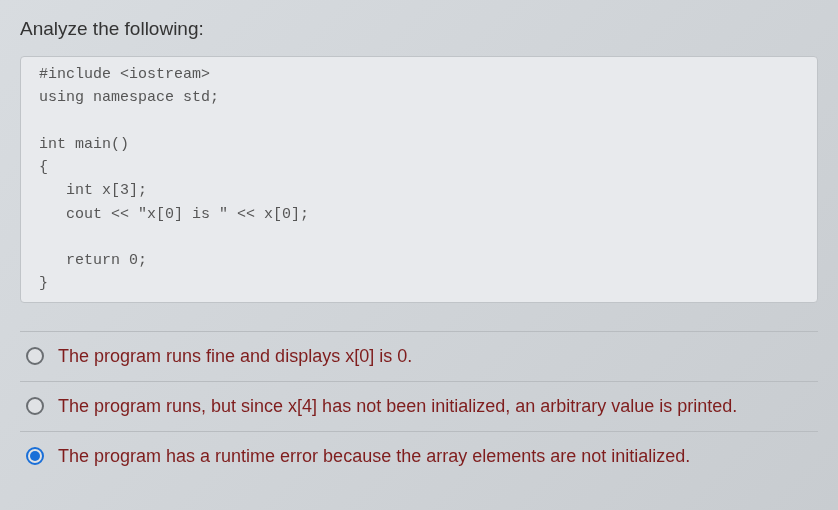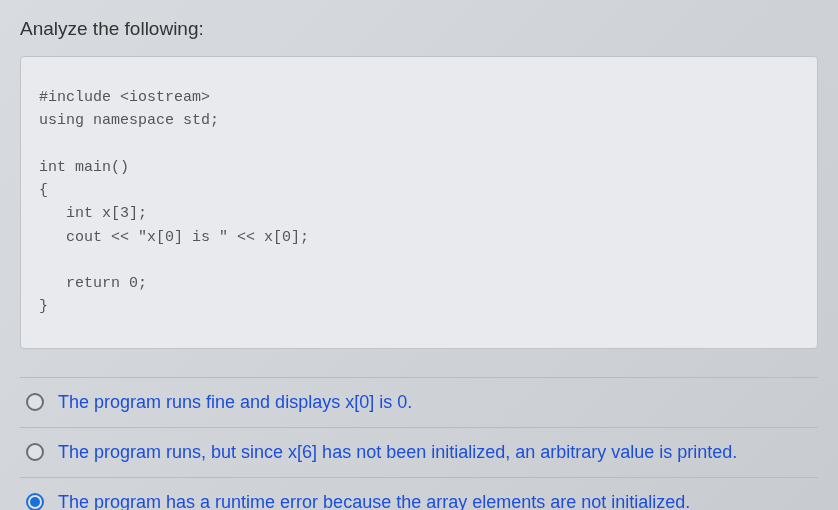--- a/index.html
+++ b/index.html
@@ -19,39 +19,39 @@
     .prompt {
       font-size: 19px;
       color: #333;
       margin-bottom: 16px;
       font-weight: 400;
     }
     .code-block {
       background: #e8eaed;
       border: 1px solid #c0c4c8;
       border-radius: 4px;
-      padding: 29px 18px;
+      padding: 6px 18px;
       font-family: "Courier New", Courier, monospace;
       font-size: 15px;
       line-height: 1.55;
       color: #565656;
       white-space: pre;
       margin-bottom: 28px;
     }
     .options {
       display: flex;
       flex-direction: column;
     }
     .option {
       display: flex;
       align-items: center;
       padding: 14px 6px;
       border-top: 1px solid #b8bcc0;
       font-size: 18px;
-      color: #1d4ed8;
+      color: #7f1d1d;
       cursor: pointer;
     }
     .option:first-child {
       border-top: 1px solid #b8bcc0;
     }
     .radio {
       width: 18px;
       height: 18px;
       border-radius: 50%;
       border: 2px solid #6a6e72;
@@ -95,21 +95,21 @@
 
 <div class="options">
 
   <div class="option">
     <span class="radio"></span>
     <span class="option-label">The program runs fine and displays x[0] is 0.</span>
   </div>
 
   <div class="option">
     <span class="radio"></span>
-    <span class="option-label">The program runs, but since x[6] has not been initialized, an arbitrary value is printed.</span>
+    <span class="option-label">The program runs, but since x[4] has not been initialized, an arbitrary value is printed.</span>
   </div>
 
   <div class="option">
     <span class="radio selected"></span>
     <span class="option-label">The program has a runtime error because the array elements are not initialized.</span>
   </div>
 
 </div>
 
 </body></html>

